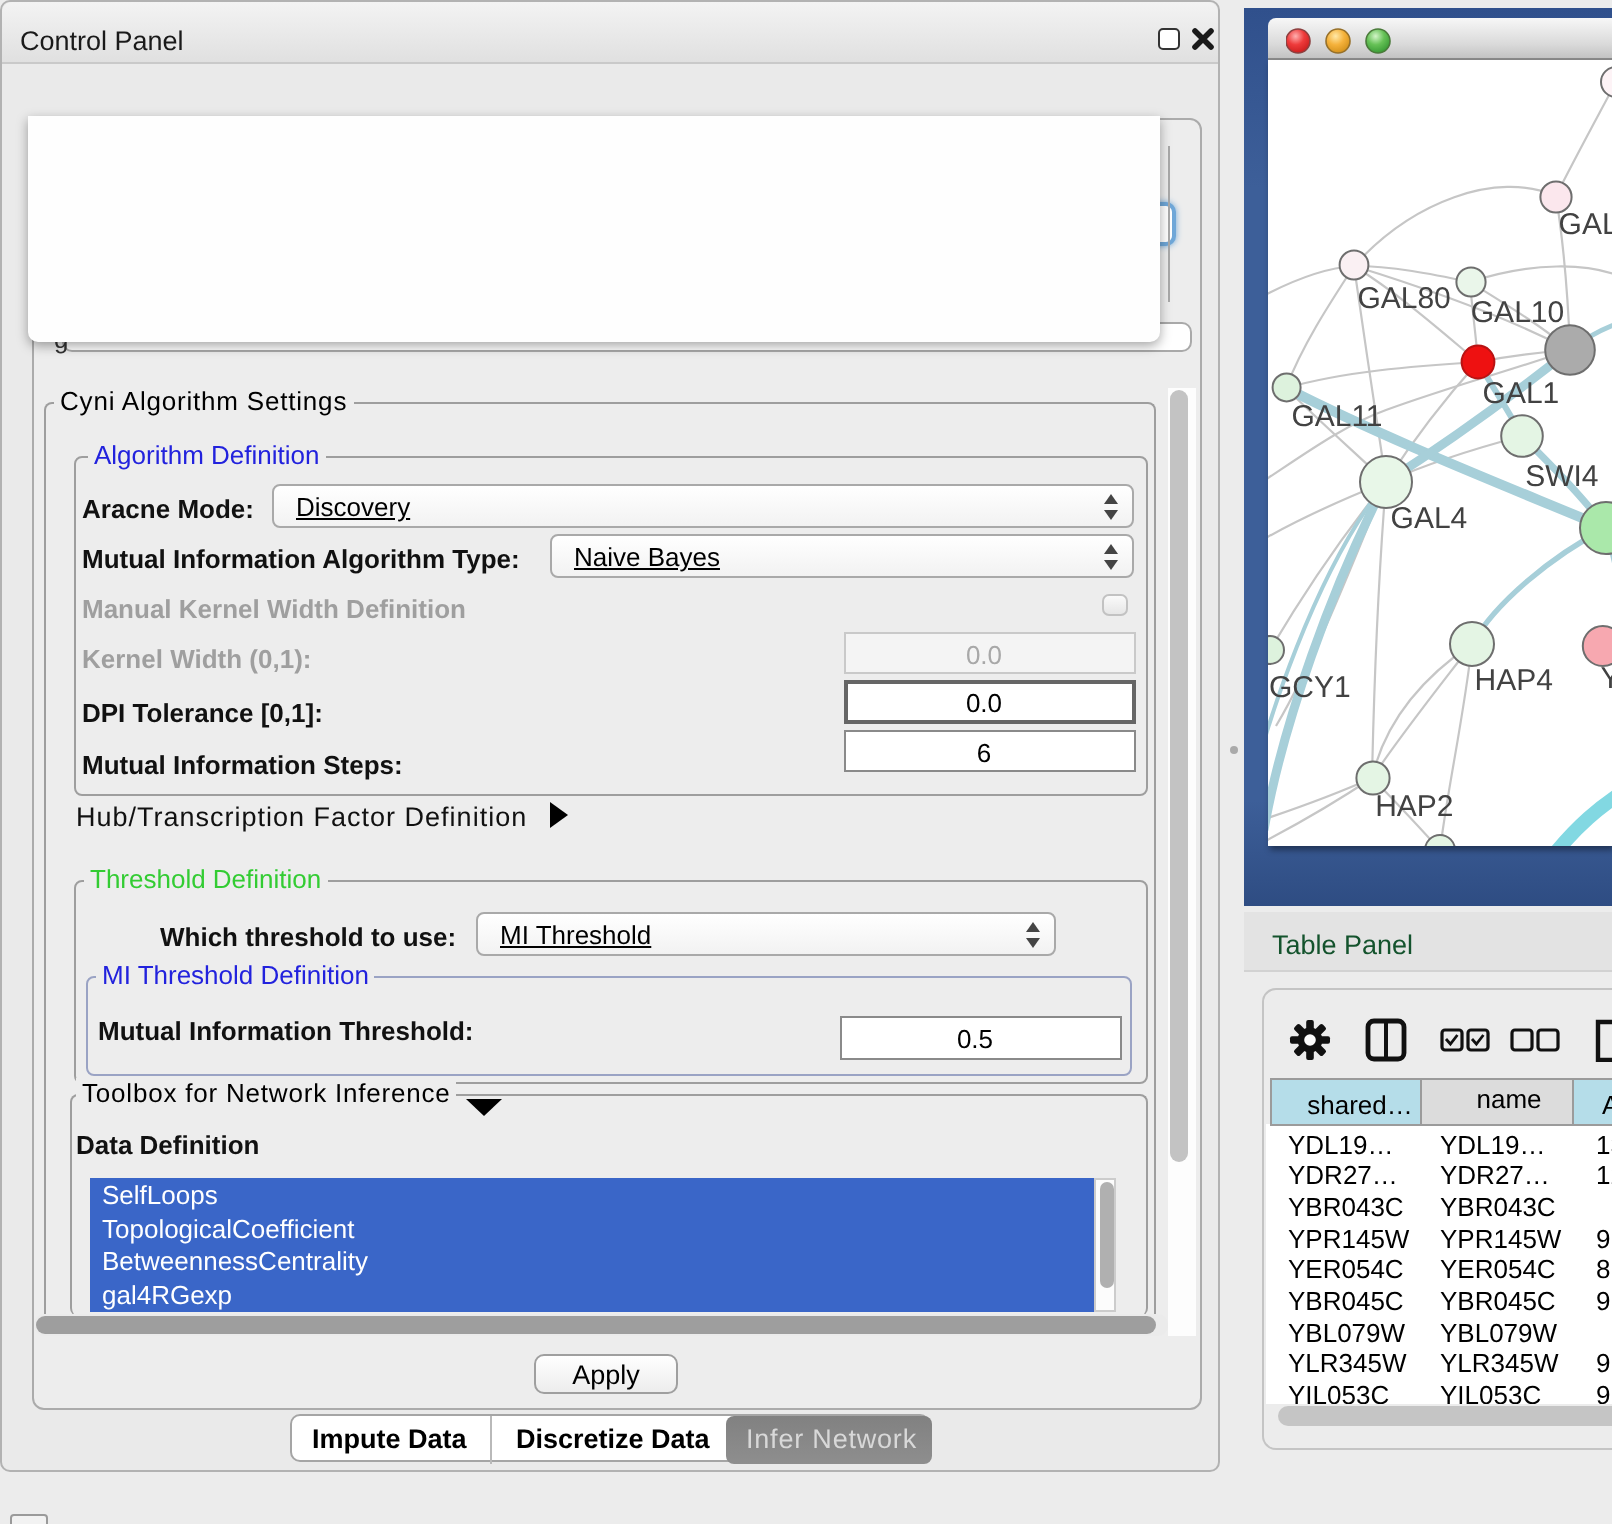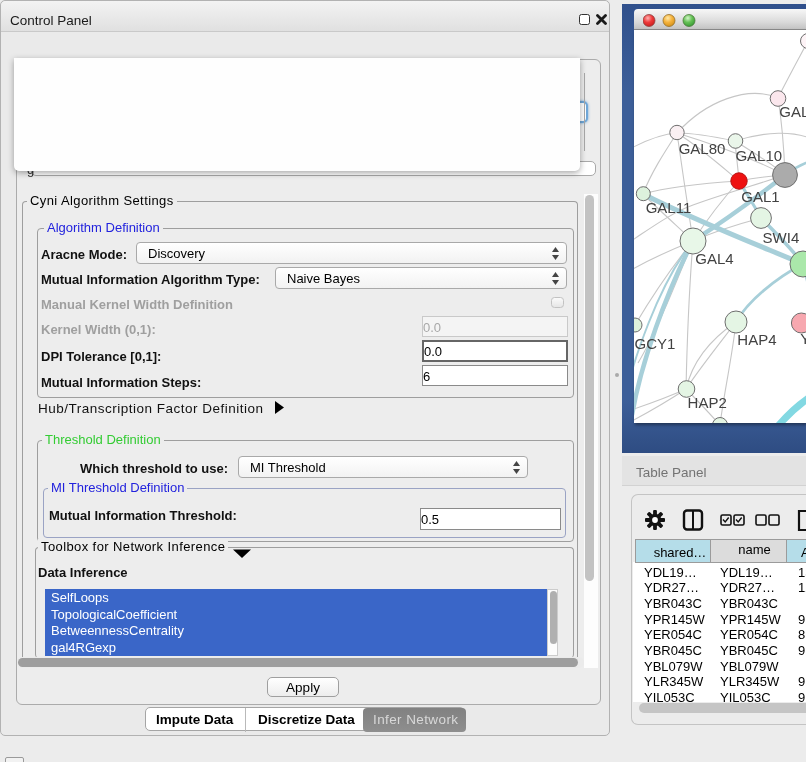--- a/index.html
+++ b/index.html
@@ -4,23 +4,23 @@
 <style>
 * { margin:0; padding:0; box-sizing:border-box; }
 body { width:806px; height:762px; background:#ececec; font-family:"Liberation Sans", sans-serif; position:relative; overflow:hidden; }
 .abs { position:absolute; }
 .bold { font-weight:bold; }
 .lbl { font:bold 13px "Liberation Sans",sans-serif; color:#111; white-space:nowrap; }
 .dis { color:#9f9f9f; }
 .groupbox { position:absolute; border:1px solid #9e9e9e; border-radius:4px; }
 .gtitle { position:absolute; top:-8px; left:5px; background:#ededed; padding:0 3px; font:13px "Liberation Sans",sans-serif; }
 .combo { position:absolute; background:linear-gradient(#ffffff,#f2f2f2); border:1px solid #a9a9a9; border-radius:4px; height:22px; }
-.combo .ctext { position:absolute; left:11px; top:3px; font:13px "Liberation Sans",sans-serif; color:#000; }
+.combo .ctext { position:absolute; left:11px; top:3px; font:13px "Liberation Sans",sans-serif; color:#000;text-decoration:underline; }
 .carr { position:absolute; right:6px; top:3px; width:9px; height:15px; }
-.field { position:absolute; background:#fff; border:1px solid #999; font:13px "Liberation Sans",sans-serif; text-align:left; padding:3px 6px 16px 0; }
+.field { position:absolute; background:#fff; border:1px solid #999; font:13px "Liberation Sans",sans-serif; text-align:center; padding:3px 6px 16px 0; }
 </style>
 </head>
 <body>
 
 <div class="abs" id="cpwin" style="left:0px; top:0px; width:610px; height:736px; background:#eaeaea; border:1px solid #b2b2b2; border-radius:5px;">
 
   <div class="abs" style="left:0; top:0; width:100%; height:31px; background:linear-gradient(#f3f3f3,#e0e0e0); border-bottom:1px solid #c9c9c9; border-radius:5px 5px 0 0;"></div>
   <div class="abs" style="left:9px; top:12px; font:13.5px 'Liberation Sans',sans-serif; color:#1a1a1a;">Control Panel</div>
   <div class="abs" style="left:578px; top:13px; width:11px; height:11px; border:1.5px solid #333; border-radius:2.5px; background:#fff;"></div>
   <svg class="abs" style="left:595px; top:13px;" width="11" height="11" viewBox="0 0 11 11">
@@ -94,21 +94,21 @@
     <div class="gtitle" style="left:47px; top:479px; background:#ededed; color:#2222dd;">MI Threshold Definition</div>
     <div class="lbl" style="position:absolute; left:48px; top:507px;">Mutual Information Threshold:</div>
     <div class="field" style="left:419px; top:507px; width:141px; height:22px; border:1px solid #8a8a8a; color:#000;">0.5</div>
 
     <div class="groupbox" style="left:34px; top:546px; width:539px; height:111px; border-bottom:none;"></div>
     <div class="gtitle" style="left:37px; top:538px; background:#ededed; letter-spacing:0.4px;">Toolbox for Network Inference</div>
     <svg class="abs" style="left:231px; top:547px;" width="20" height="11" viewBox="0 0 20 11">
         <path d="M1 1.5 L19 1.5 L10 10 Z" fill="#000"></path>
       </svg>
 
-    <div class="lbl" style="position:absolute; left:37px; top:564px;">Data Inference</div>
+    <div class="lbl" style="position:absolute; left:37px; top:564px;">Data Definition</div>
     <div class="abs" style="left:44px; top:588px; width:502px; height:67px; background:#3a66c8;">
       <div class="abs" style="left:6px; top:1px; font:13px/16.5px 'Liberation Sans',sans-serif; color:#fff;">SelfLoops<br>TopologicalCoefficient<br>BetweennessCentrality<br>gal4RGexp</div>
     </div>
     <div class="abs" style="left:546px; top:588px; width:11px; height:67px; background:#fcfcfc; border:1px solid #ccc;">
       <div class="abs" style="left:2px; top:1px; width:7px; height:53px; background:#b0b0b0; border-radius:4px;"></div>
     </div>
 
     <div class="abs" style="left:16px; top:656px; width:567px; height:11px; background:#ebebeb; border-radius:5px;">
       <div class="abs" style="left:1px; top:1px; width:560px; height:9px; background:#9e9e9e; border-radius:4.5px;"></div>
     </div>
@@ -231,21 +231,21 @@
         <text x="101.3" y="312">HAP4</text>
         <text x="164.3" y="311">Y</text>
         <text x="51.6" y="375">HAP2</text>
       </g>
     </svg>
   </div>
 </div>
 
 <div class="abs" id="tablepanel" style="left:620px; top:453px; width:186px; height:315px; background:#ececec;">
   <div class="abs" style="left:2px; top:3px; width:184px; height:30px; background:#e3e3e3; border-bottom:1px solid #d2d2d2;"></div>
-  <div class="abs" style="left:16px; top:12px; font:13.5px 'Liberation Sans',sans-serif; color:#737373;">Table Panel</div>
+  <div class="abs" style="left:16px; top:12px; font:13.5px 'Liberation Sans',sans-serif; color:#14532d;">Table Panel</div>
 
   <div class="abs" style="left:11px; top:41px; width:180px; height:231px; background:#ececec; border:1px solid #c4c4c4; border-radius:7px 0 0 7px; border-right:none; overflow:hidden;">
 
     <svg class="abs" style="left:12px; top:14px;" width="168" height="22" viewBox="0 0 168 22">
 
       <g transform="translate(11,11)" fill="#111">
         <circle r="6.2"></circle>
         <g>
           <rect x="-1.9" y="-10" width="3.8" height="20" rx="1"></rect>
           <rect x="-1.9" y="-10" width="3.8" height="20" rx="1" transform="rotate(45)"></rect>

